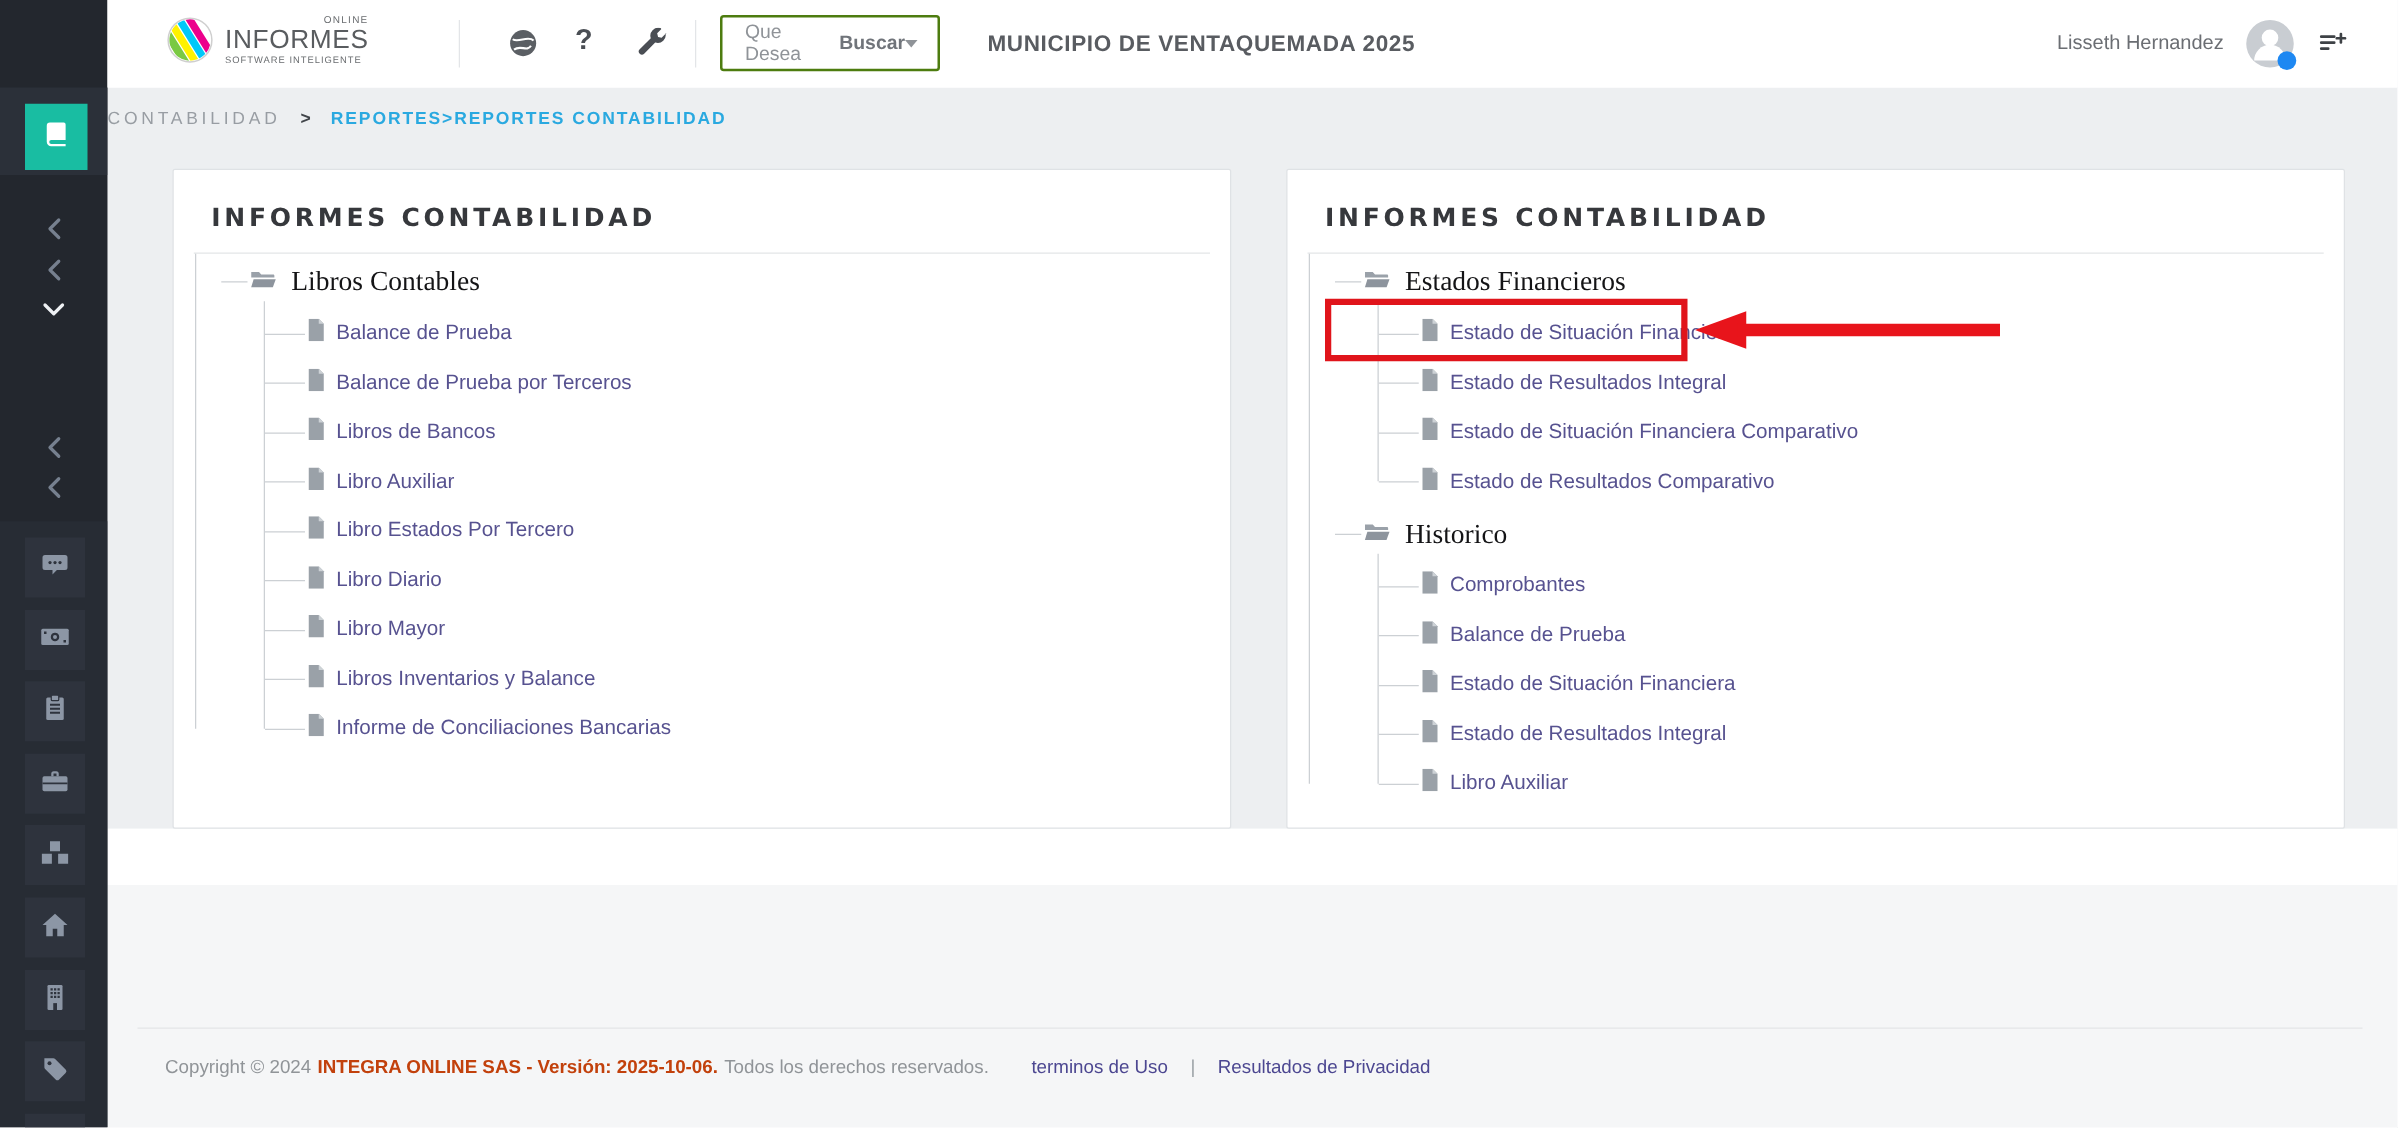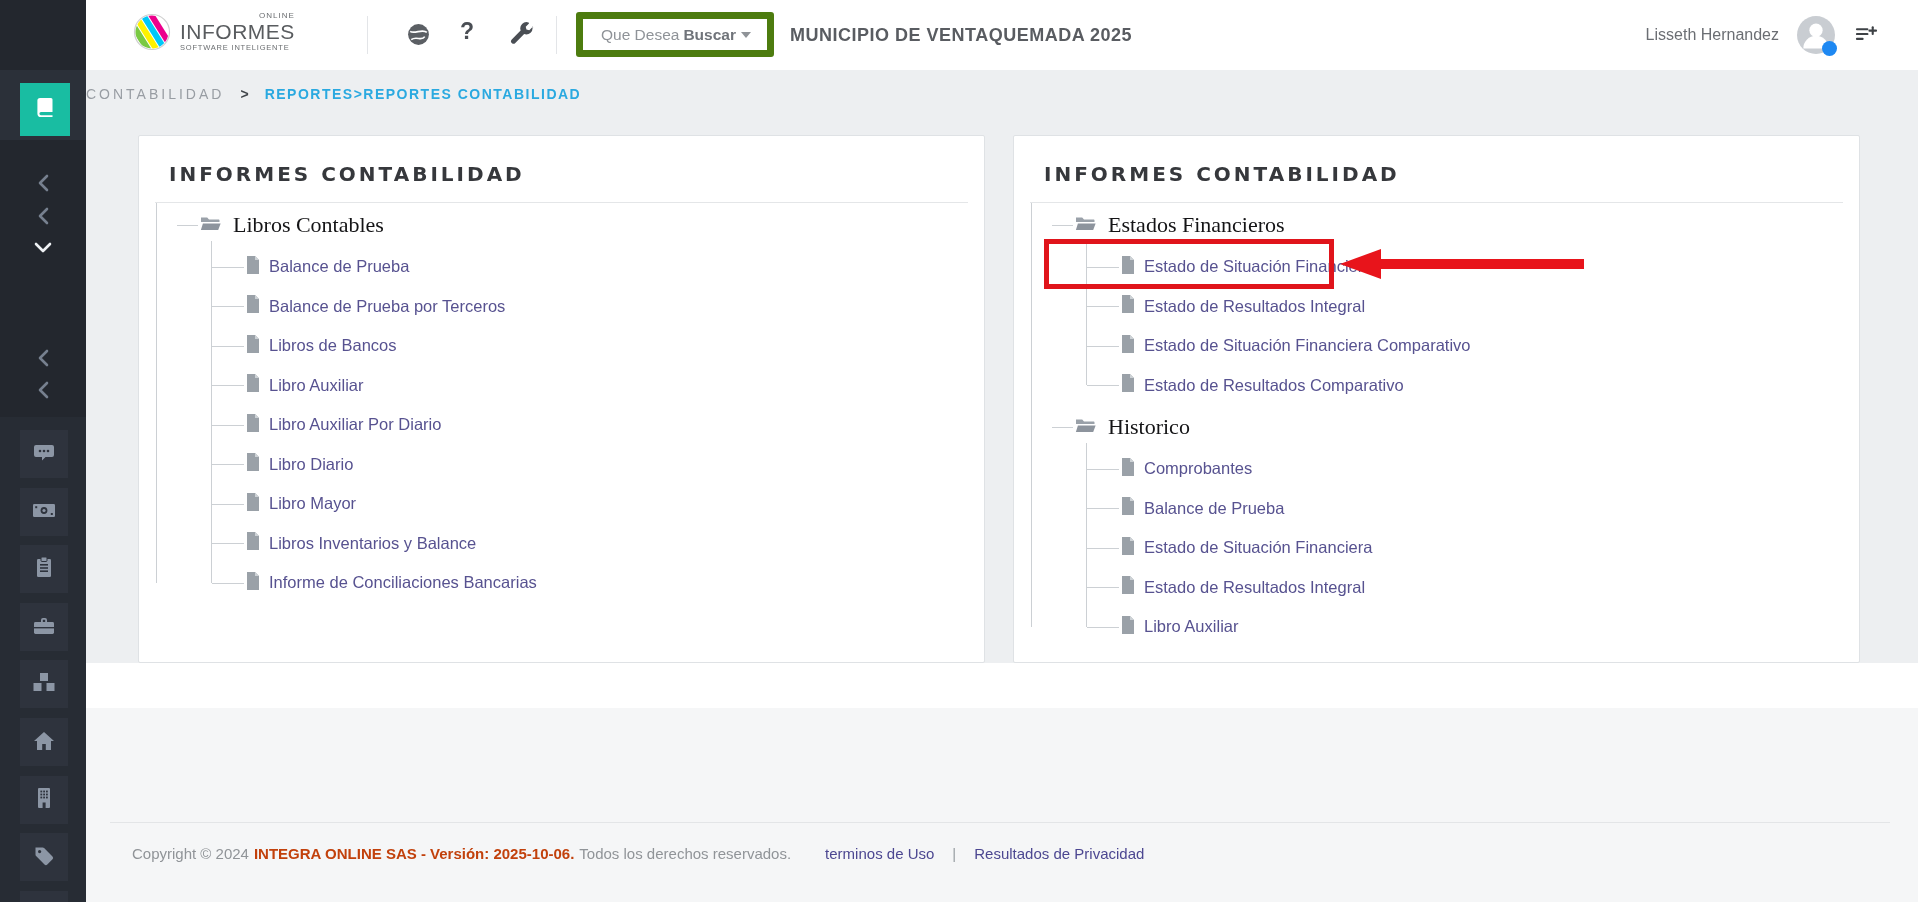--- a/index.html
+++ b/index.html
@@ -23,21 +23,21 @@
   .main { flex:1; display:flex; flex-direction:column; }
   .header { position:relative; height:70px; background:#fff; flex:none; }
   .logo { position:absolute; left:46px; top:12px; display:flex; align-items:center; cursor:pointer; }
   .logo-text { margin-left:8px; line-height:1; }
   .logo-top { font-size:8px; letter-spacing:1px; color:#6a6d70; text-align:right; margin-bottom:1px; }
   .logo-brand { font-size:21px; letter-spacing:.5px; color:#595c5f; font-weight:500; }
   .logo-bottom { font-size:7.5px; letter-spacing:.8px; color:#6a6d70; margin-top:2px; }
   .vdiv { position:absolute; top:16px; width:1px; height:38px; background:#e3e5e8; }
   .hicon { position:absolute; top:22px; color:#4a4e54; cursor:pointer; }
   .qmark { position:absolute; top:18px; font-size:23px; font-weight:bold; color:#4a4e54; cursor:pointer; }
-  .searchbox { position:absolute; left:490px; top:12px; width:198px; height:45px; border:7px solid #4d7c0f;
+  .searchbox { position:absolute; left:490px; top:12px; width:176px; height:45px; border:2px solid #4d7c0f;
                border-radius:3px; background:#fff; display:flex; align-items:center; padding:0 16px 0 18px;
                font-size:15.5px; cursor:pointer; }
   .searchbox .pre { color:#8f9398; }
   .searchbox .bold { color:#70747a; font-weight:bold; margin-left:4px; }
   .caret { margin-left:auto; width:0; height:0; border-left:5px solid transparent; border-right:5px solid transparent;
            border-top:6px solid #8f9398; }
   .htitle { position:absolute; left:704px; top:0; height:70px; display:flex; align-items:center;
             font-size:18px; font-weight:bold; color:#595c61; letter-spacing:.5px; }
   .user { position:absolute; right:40px; top:0; height:70px; display:flex; align-items:center; }
   .uname { font-size:16px; color:#6b6e73; margin-right:18px; }
@@ -45,21 +45,21 @@
   .avatar .dot { position:absolute; right:-2px; bottom:-2px; width:15px; height:15px; border-radius:50%;
                  background:#1e88f2; }
   .plusicon { margin-left:20px; color:#3e4246; cursor:pointer; }
 
   
   .graysec { background:#edeff1; height:593px; flex:none; }
   .breadcrumb { height:47px; display:flex; align-items:center; }
   .bc-section { font-size:14px; letter-spacing:3px; color:#989da3; }
   .bc-sep { font-size:14px; font-weight:bold; color:#41454a; margin:0 16px; }
   .bc-link { font-size:14px; letter-spacing:1.5px; font-weight:600; color:#2aa9e0; cursor:pointer; }
-  .panels { display:flex; gap:28px; padding:18px 0 0 52px; }
+  .panels { display:flex; gap:44px; padding:18px 0 0 52px; }
   .panel { position:relative; width:847px; height:528px; background:#fff; border:1px solid #dfe2e5;
            border-radius:2px; padding:26px 16px 0 16px; }
   .ptitle { font-family:"DejaVu Sans",sans-serif; font-weight:bold; font-size:20px; letter-spacing:3px;
             color:#36383c; margin:0 0 16px 14px; }
   .pdiv { height:1px; background:#e4e6e8; }
 
   
   .tree { position:relative; margin-left:1px;padding-left:20px; }
   .tree::before { content:""; position:absolute; left:0; top:0; width:1px; height:calc(100% - 20px); background:#ccd0d4; }
   .trow-folder { position:relative; height:44px; display:flex; align-items:center; padding-left:24px; cursor:pointer; }
@@ -354,21 +354,21 @@
               <li class="trow-item">
                   <span class="ficon"><svg width="14" height="18" viewBox="0 0 14 18">
                       <use href="#i-file"></use>
                     </svg></span>
                   <span class="titem-label">Libro Auxiliar</span>
                 </li>
               <li class="trow-item">
                   <span class="ficon"><svg width="14" height="18" viewBox="0 0 14 18">
                       <use href="#i-file"></use>
                     </svg></span>
-                  <span class="titem-label">Libro Auxiliar Por Diario</span>
+                  <span class="titem-label">Libro Estados Por Tercero</span>
                 </li>
               <li class="trow-item">
                   <span class="ficon"><svg width="14" height="18" viewBox="0 0 14 18">
                       <use href="#i-file"></use>
                     </svg></span>
                   <span class="titem-label">Libro Diario</span>
                 </li>
               <li class="trow-item">
                   <span class="ficon"><svg width="14" height="18" viewBox="0 0 14 18">
                       <use href="#i-file"></use>

